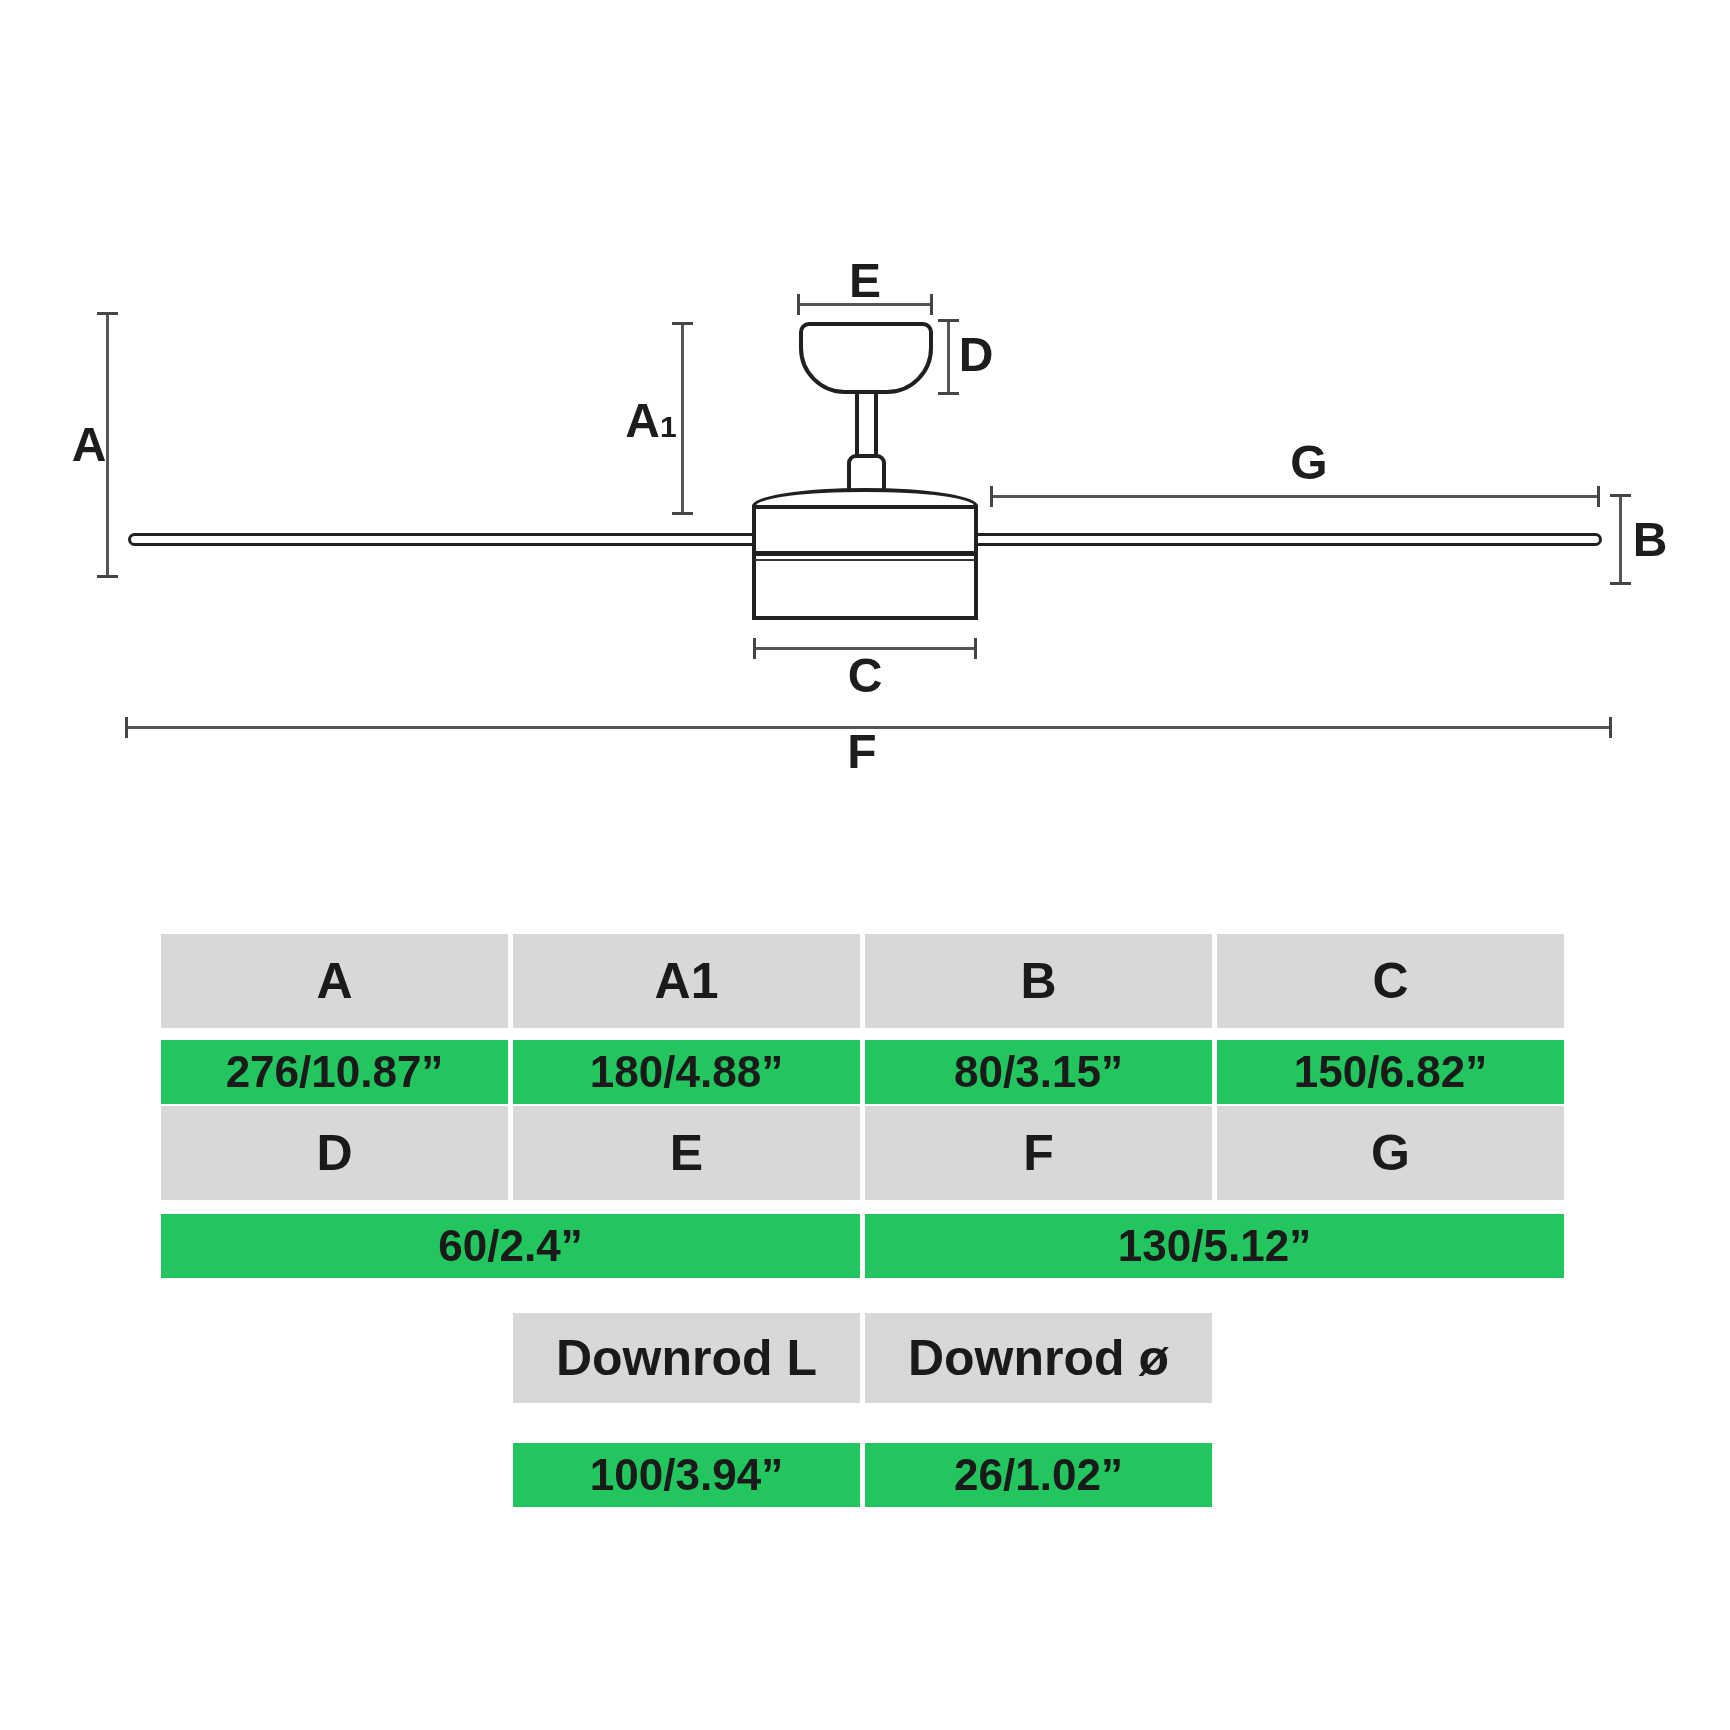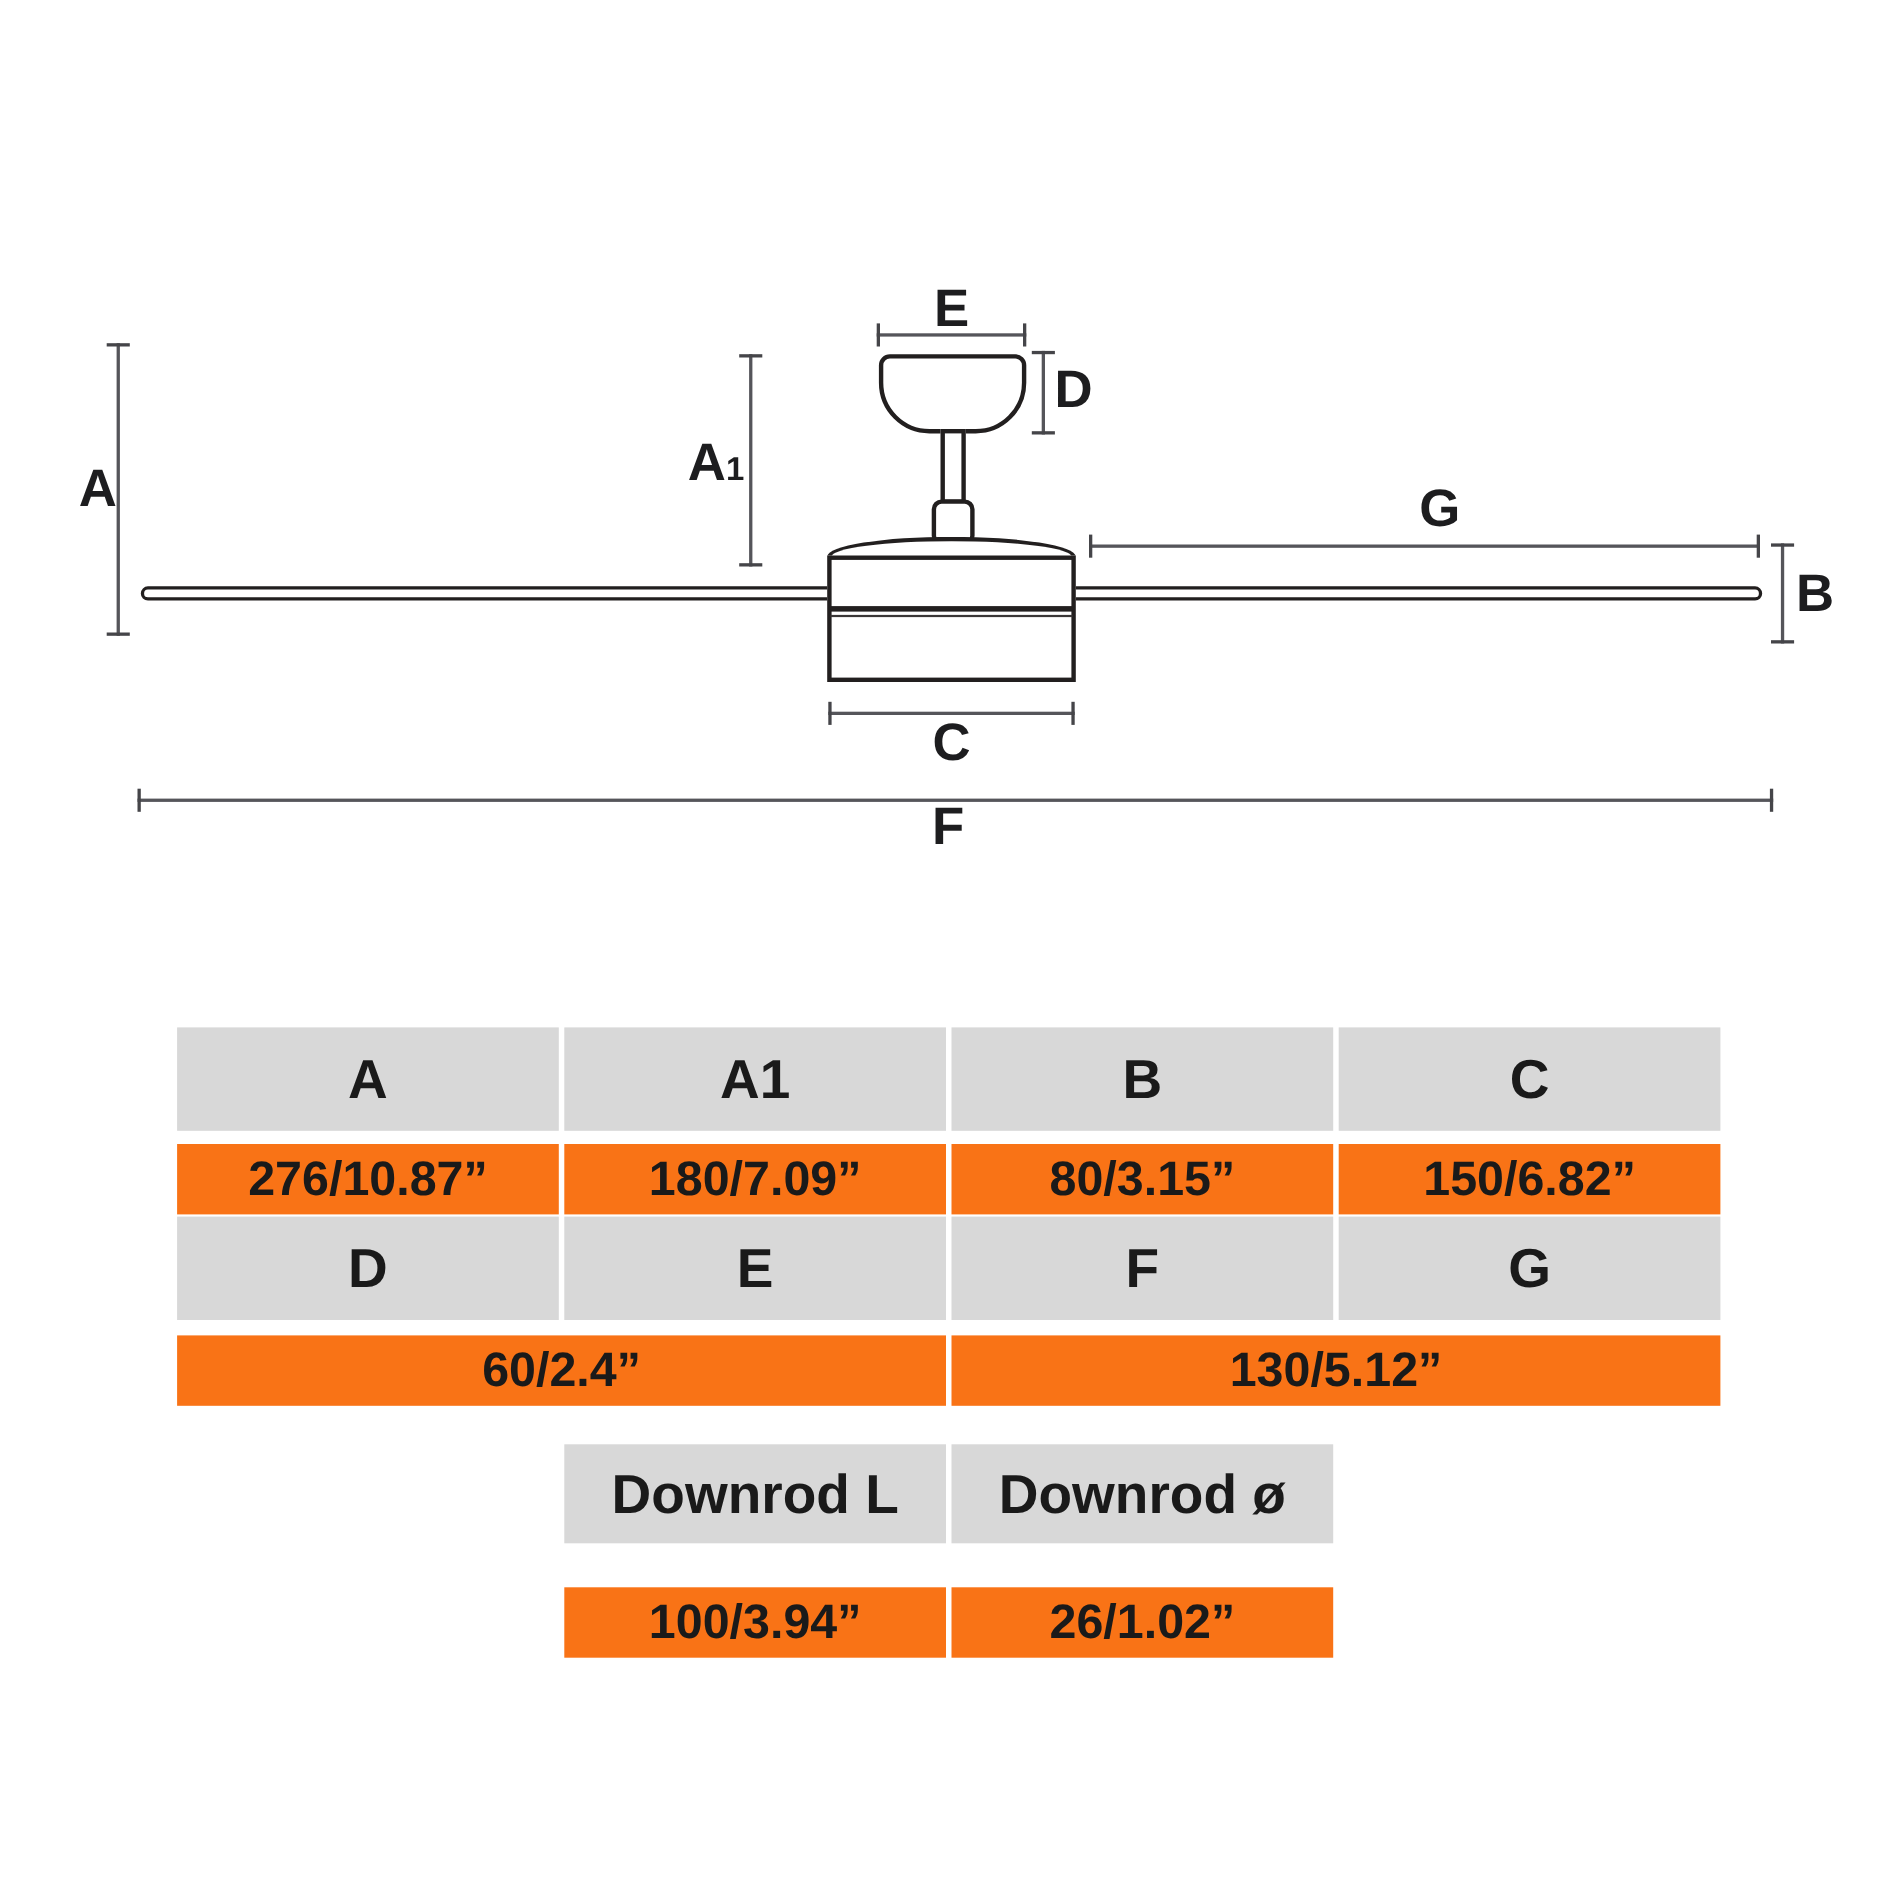--- a/index.html
+++ b/index.html
@@ -60,21 +60,21 @@
   .lab-c  { left: 865px;  top: 652px; }
   .lab-f  { left: 862px;  top: 728px; }
 
   
   .spec-table { position: absolute; left: 161px; top: 934px; width: 1403px; height: 560px; }
   .trow { position: absolute; left: 0; width: 1403px; display: flex; gap: 5px; }
   .trow.narrow { left: 352px; width: 699px; }
   .cell { flex: 1; display: flex; align-items: center; justify-content: center;
           color: #1a1a1a; font-weight: 700; line-height: 1; }
   .hcell { background: #d8d8d8; font-size: 50px; }
-  .vcell { background: #f97316; font-size: 44px; }
+  .vcell { background: #22c55e; font-size: 44px; }
   .row-h1 { top: 0;     height: 94px; }
   .row-v1 { top: 106px; height: 64px; }
   .row-h2 { top: 172px; height: 94px; }
   .row-v2 { top: 280px; height: 64px; justify-content: flex-end; }
   .row-h3 { top: 379px; height: 90px; }
   .row-v3 { top: 509px; height: 64px; }
 </style>
 </head>
 <body>
 
@@ -114,21 +114,21 @@
   <div class="spec-table">
 
     <div class="trow row-h1">
       <div class="cell hcell">A</div>
       <div class="cell hcell">A1</div>
       <div class="cell hcell">B</div>
       <div class="cell hcell">C</div>
     </div>
     <div class="trow row-v1">
       <div class="cell vcell">276/10.87”</div>
-      <div class="cell vcell">180/7.09”</div>
+      <div class="cell vcell">180/4.88”</div>
       <div class="cell vcell">80/3.15”</div>
       <div class="cell vcell">150/6.82”</div>
     </div>
 
     <div class="trow row-h2">
       <div class="cell hcell">D</div>
       <div class="cell hcell">E</div>
       <div class="cell hcell">F</div>
       <div class="cell hcell">G</div>
     </div>

